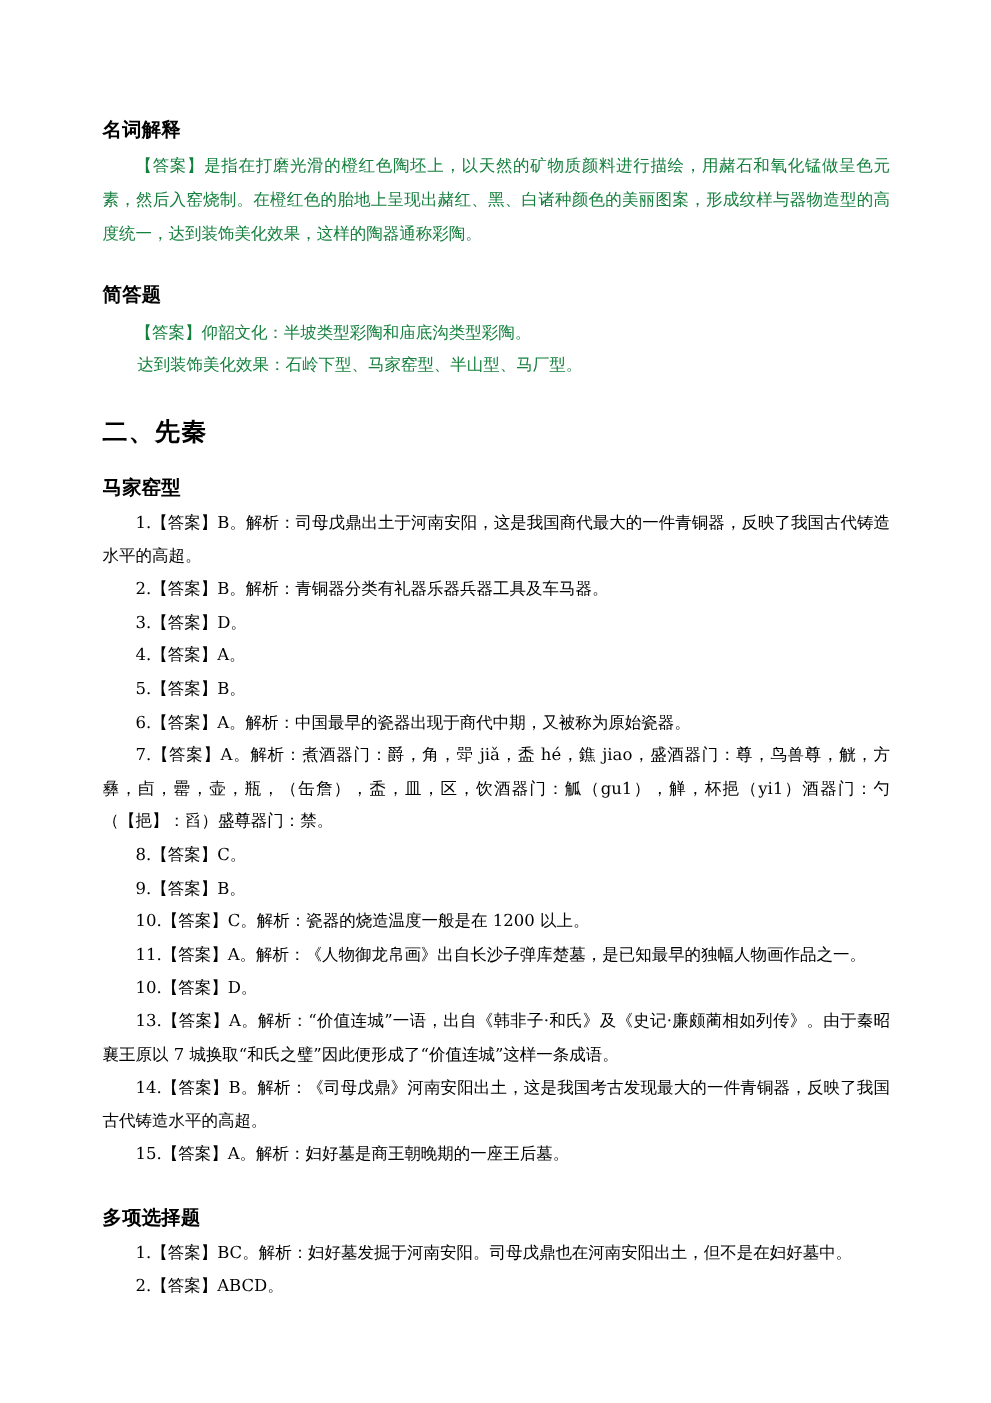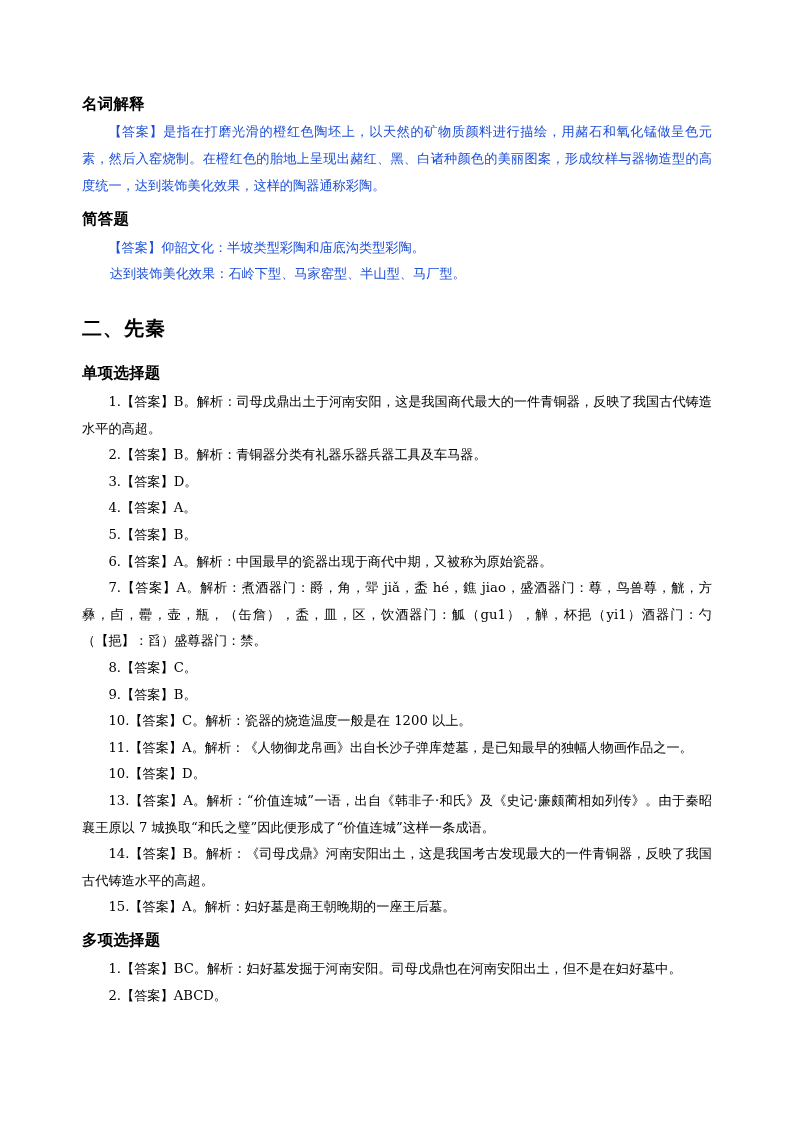--- a/index.html
+++ b/index.html
@@ -28,40 +28,40 @@
   h2.section-heading {
     font-family: "DejaVu Sans", "Liberation Sans", sans-serif;
     font-size: 15.5px;
     font-weight: bold;
     line-height: 1.25;
     margin: 0 0 6px 0;
     letter-spacing: 0.2px;
     color: #000;
   }
   h2.section-heading.spaced-top {
-    margin-top: 10px;
+    margin-top: 27px;
   }
   h1.chapter-heading {
     font-family: "DejaVu Sans", "Liberation Sans", sans-serif;
     font-size: 20px;
     font-weight: bold;
     text-align: left;
     margin: 26px 0 22px 0;
     letter-spacing: 1px;
     color: #000;
   }
   p.para {
-    font-family: Liberation Mono, monospace;
+    font-family: Liberation Sans, sans-serif;
     font-size: 13.2px;
     line-height: 26.6px;
     margin: 0;
     text-align: justify;
     text-justify: inter-ideograph;
     text-indent: 2em;
-    color: #1d4ed8;
+    color: #15803d;
     word-break: break-all;
   }
   p.para.indent-one {
     text-indent: 2.1em;
   }
   .ans-list {
     margin: 0;
     padding: 0;
     list-style: none;
   }
@@ -84,21 +84,21 @@
 
     <h2 class="section-heading">名词解释</h2>
     <p class="para">【答案】是指在打磨光滑的橙红色陶坯上，以天然的矿物质颜料进行描绘，用赭石和氧化锰做呈色元素，然后入窑烧制。在橙红色的胎地上呈现出赭红、黑、白诸种颜色的美丽图案，形成纹样与器物造型的高度统一，达到装饰美化效果，这样的陶器通称彩陶。</p>
 
     <h2 class="section-heading spaced-top">简答题</h2>
     <p class="para">【答案】仰韶文化：半坡类型彩陶和庙底沟类型彩陶。</p>
     <p class="para indent-one">达到装饰美化效果：石岭下型、马家窑型、半山型、马厂型。</p>
 
     <h1 class="chapter-heading">二、先秦</h1>
 
-    <h2 class="section-heading">单项选择题</h2>
+    <h2 class="section-heading">马家窑型</h2>
     <ul class="ans-list">
       <li>1.【答案】B。解析：司母戊鼎出土于河南安阳，这是我国商代最大的一件青铜器，反映了我国古代铸造水平的高超。</li>
       <li>2.【答案】B。解析：青铜器分类有礼器乐器兵器工具及车马器。</li>
       <li>3.【答案】D。</li>
       <li>4.【答案】A。</li>
       <li>5.【答案】B。</li>
       <li>6.【答案】A。解析：中国最早的瓷器出现于商代中期，又被称为原始瓷器。</li>
       <li>7.【答案】A。解析：煮酒器门：爵，角，斝 jiǎ，盉 hé，鐎 jiao，盛酒器门：尊，鸟兽尊，觥，方彝，卣，罍，壶，瓶，（缶詹），盉，皿，区，饮酒器门：觚（gu1），觯，杯挹（yi1）酒器门：勺 （【挹】：舀）盛尊器门：禁。</li>
       <li>8.【答案】C。</li>
       <li>9.【答案】B。</li>

